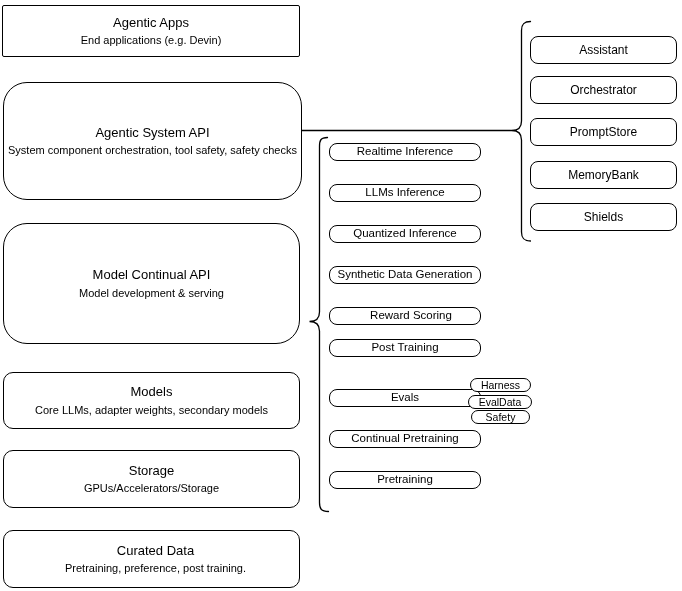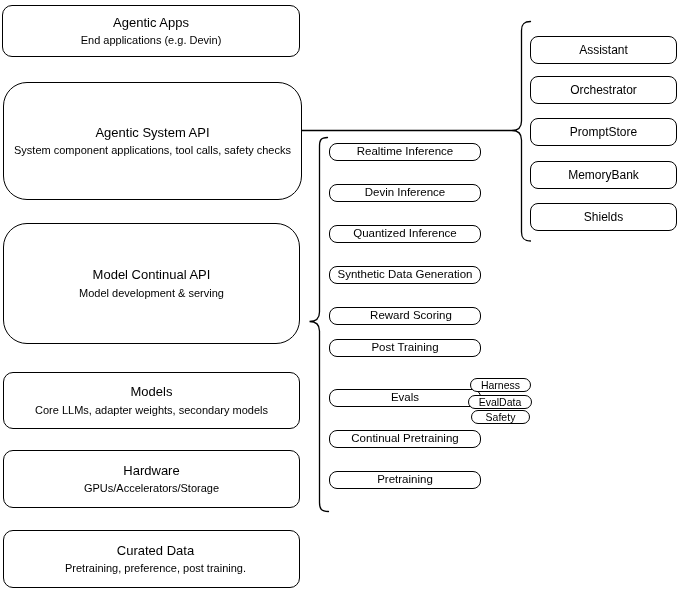--- a/index.html
+++ b/index.html
@@ -29,36 +29,36 @@
     justify-content: center;
     text-align: center;
     line-height: 1.2;
     z-index: 2;
     white-space: nowrap;
   }
   .t { font-size: 13px; }
   .s { font-size: 11px; margin-top: 4px; text-align: center; }
 
   
-  .l1 { left: 2px;  top: 5px;   width: 298px; height: 52px;  border-radius: 10px; }
+  .l1 { left: 2px;  top: 5px;   width: 298px; height: 52px;  border-radius: 2px; }
   .l2 { left: 3px;  top: 82px;  width: 299px; height: 118px; border-radius: 24px; }
   .l3 { left: 3px;  top: 223px; width: 297px; height: 121px; border-radius: 24px; }
   .l4 { left: 3px;  top: 372px; width: 297px; height: 57px;  border-radius: 10px; }
   .l5 { left: 3px;  top: 450px; width: 297px; height: 58px;  border-radius: 10px; }
   .l6 { left: 3px;  top: 530px; width: 297px; height: 58px;  border-radius: 10px; padding-left: 8px; }
 
   
   .m { left: 329px; width: 152px; height: 18px; border-radius: 8px; font-size: 11.5px; }
   .m1 { top: 143px; } .m2 { top: 184px; } .m3 { top: 225px; }
   .m4 { top: 266px; } .m5 { top: 307px; padding-left: 12px; } .m6 { top: 339px; text-align: center; }
   .m7 { top: 389px; } .m8 { top: 430px; } .m9 { top: 471px; }
 
   
   .r { left: 530px; width: 147px; height: 28px; border-radius: 8px; font-size: 12px; }
-  .r1 { top: 36px; } .r2 { top: 76px; } .r3 { top: 118px; }
+  .r1 { top: 36px; } .r2 { top: 76px; } .r3 { top: 118px; border-radius: 7px; }
   .r4 { top: 161px; } .r5 { top: 203px; }
 
   
   .pill {
     position: absolute;
     box-sizing: border-box;
     background: #ffffff;
     border: 1.2px solid #000000;
     border-radius: 8px;
     display: flex;
@@ -92,41 +92,41 @@
              C 317.5 321.5 319.5 325.5 319.5 331 L 319.5 502.5
              C 319.5 508.5 321 511.5 328.5 511.5" stroke="#000000" stroke-width="1.3" fill="none" stroke-linecap="round"></path>
   </svg>
 
   <div class="box l1">
     <div class="t">Agentic Apps</div>
     <div class="s">End applications (e.g. Devin)</div>
   </div>
   <div class="box l2">
     <div class="t">Agentic System API</div>
-    <div class="s">System component applications, tool calls, safety checks</div>
+    <div class="s">System component orchestration, tool safety, safety checks</div>
   </div>
   <div class="box l3">
     <div class="t">Model Continual API</div>
     <div class="s">Model development &amp; serving</div>
   </div>
   <div class="box l4">
     <div class="t">Models</div>
     <div class="s">Core LLMs, adapter weights, secondary models</div>
   </div>
   <div class="box l5">
-    <div class="t">Hardware</div>
+    <div class="t">Storage</div>
     <div class="s">GPUs/Accelerators/Storage</div>
   </div>
   <div class="box l6">
     <div class="t">Curated Data</div>
     <div class="s">Pretraining, preference, post training.</div>
   </div>
 
   <div class="box m m1">Realtime Inference</div>
-  <div class="box m m2">Devin Inference</div>
+  <div class="box m m2">LLMs Inference</div>
   <div class="box m m3">Quantized Inference</div>
   <div class="box m m4">Synthetic Data Generation</div>
   <div class="box m m5">Reward Scoring</div>
   <div class="box m m6">Post Training</div>
   <div class="box m m7">Evals</div>
   <div class="box m m8">Continual Pretraining</div>
   <div class="box m m9">Pretraining</div>
 
   <div class="pill p1">Harness</div>
   <div class="pill p2">EvalData</div>

